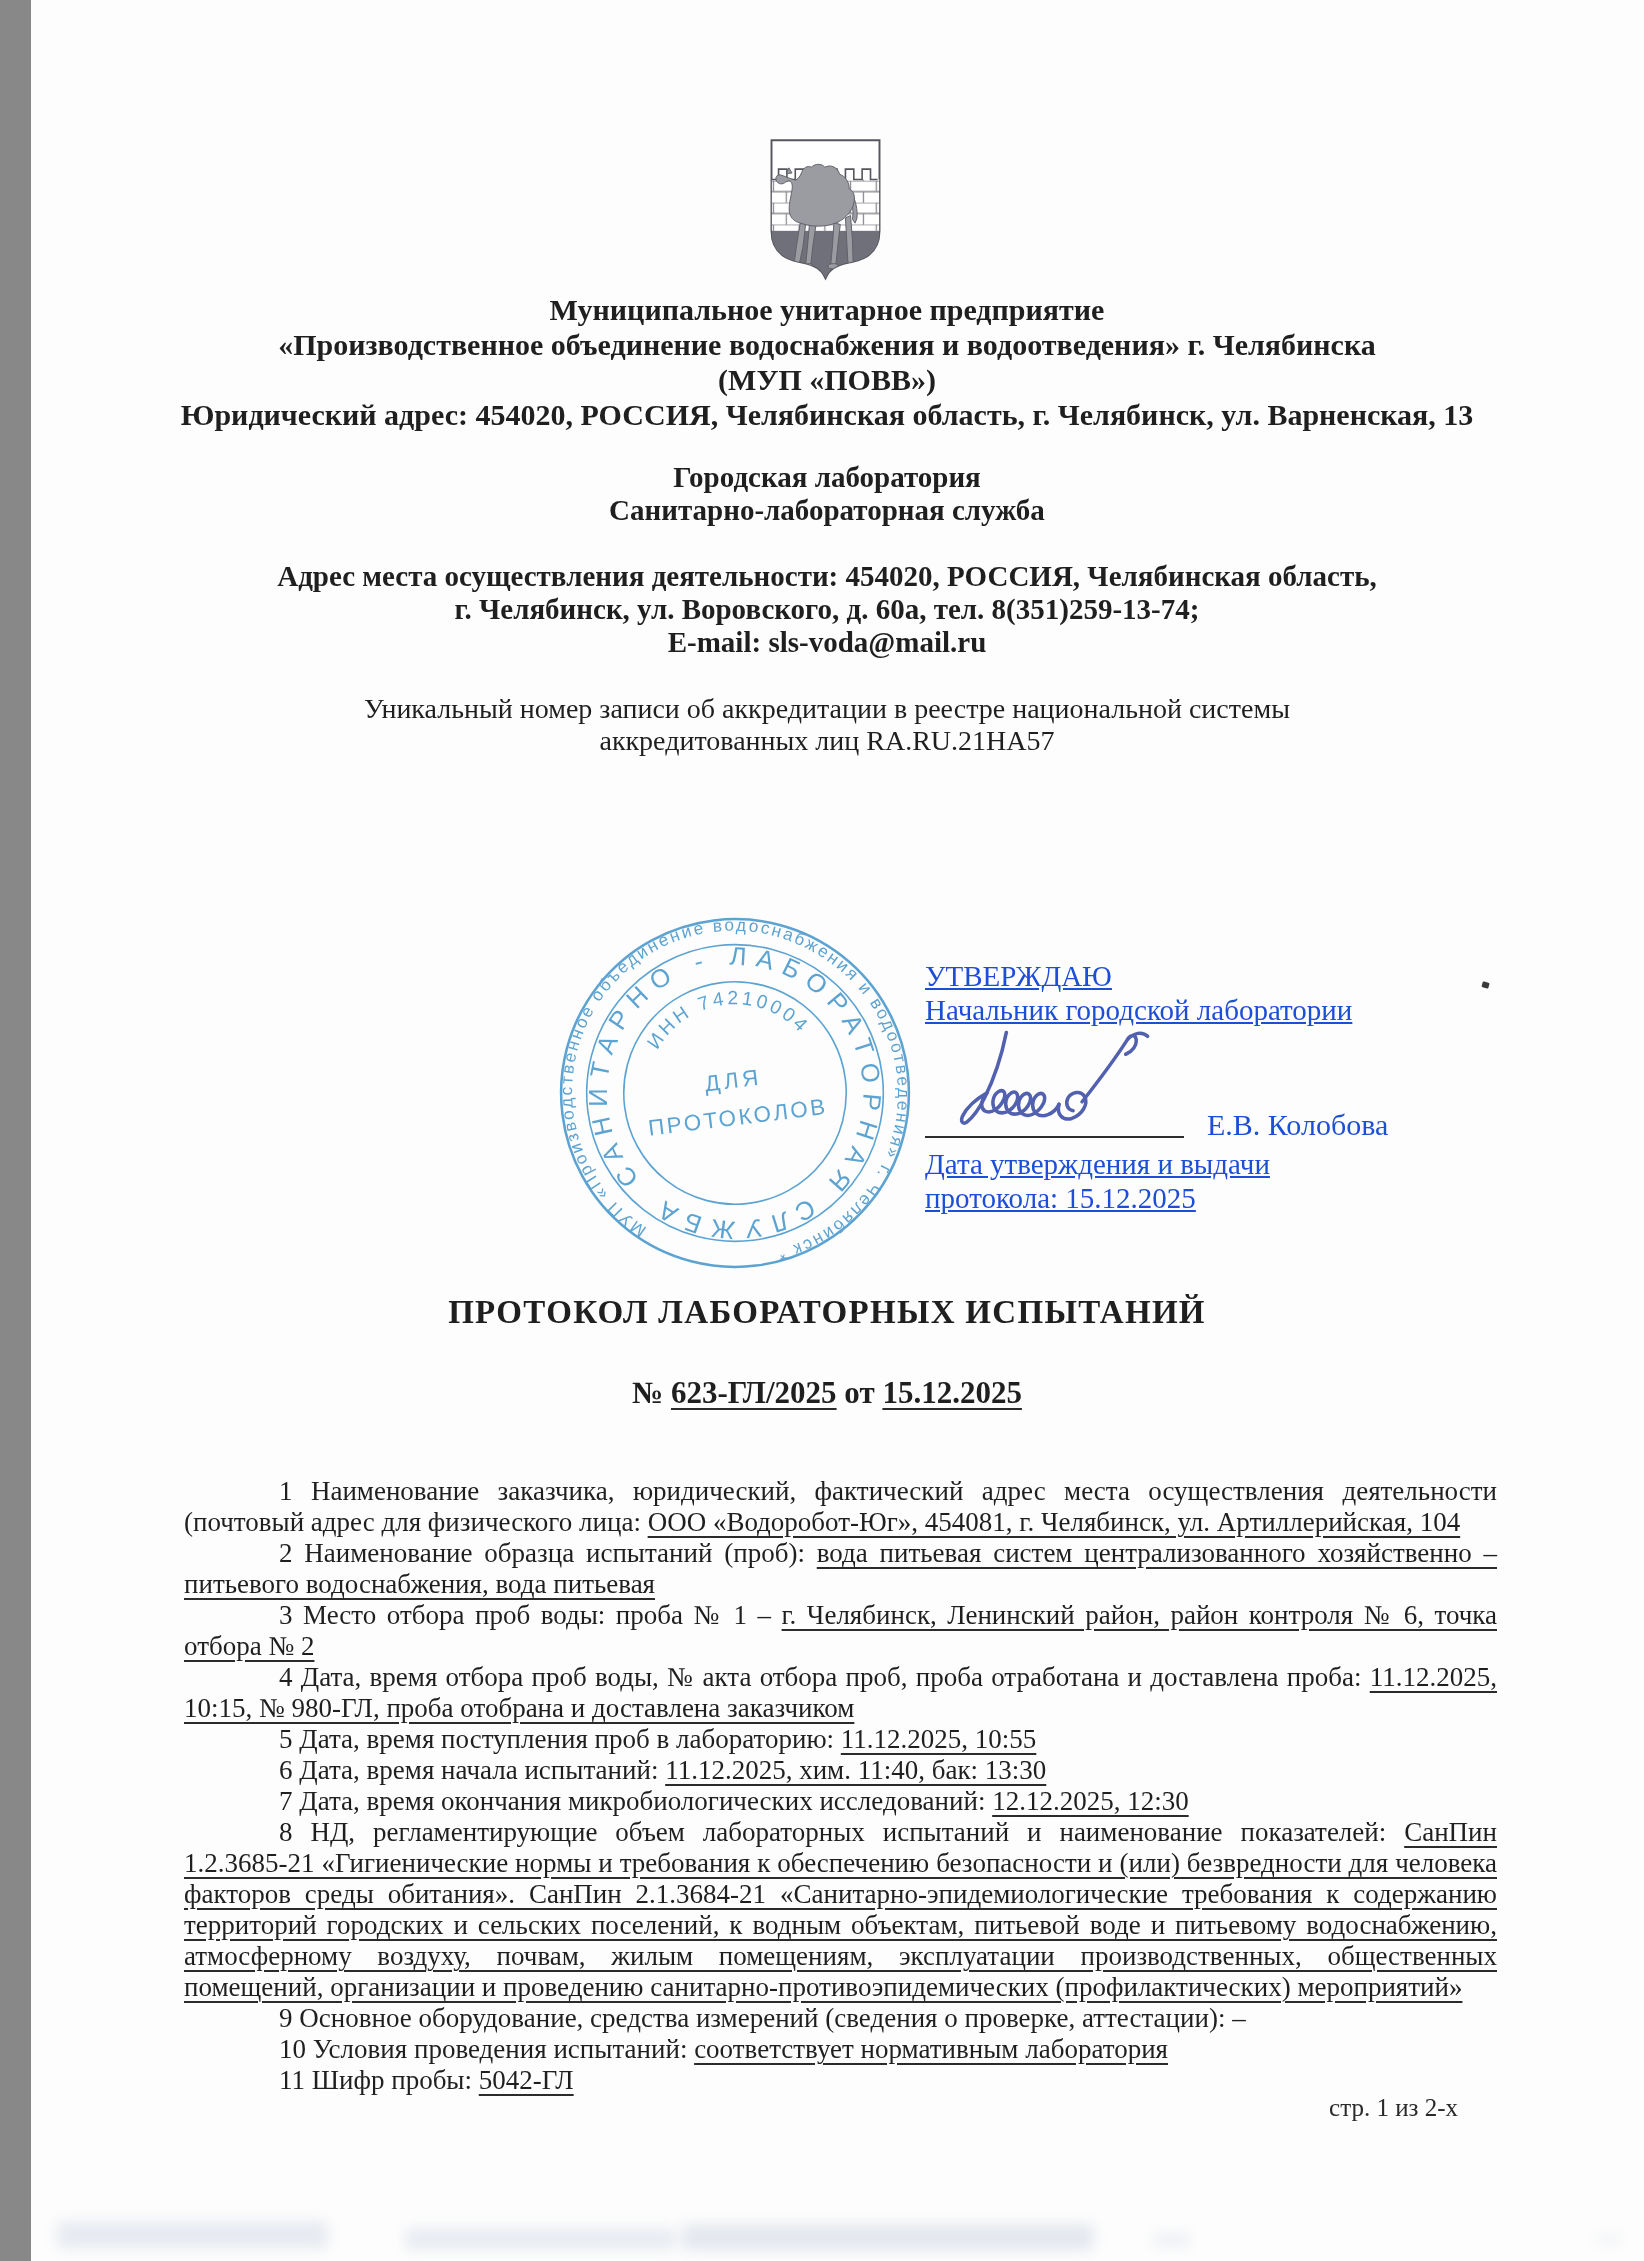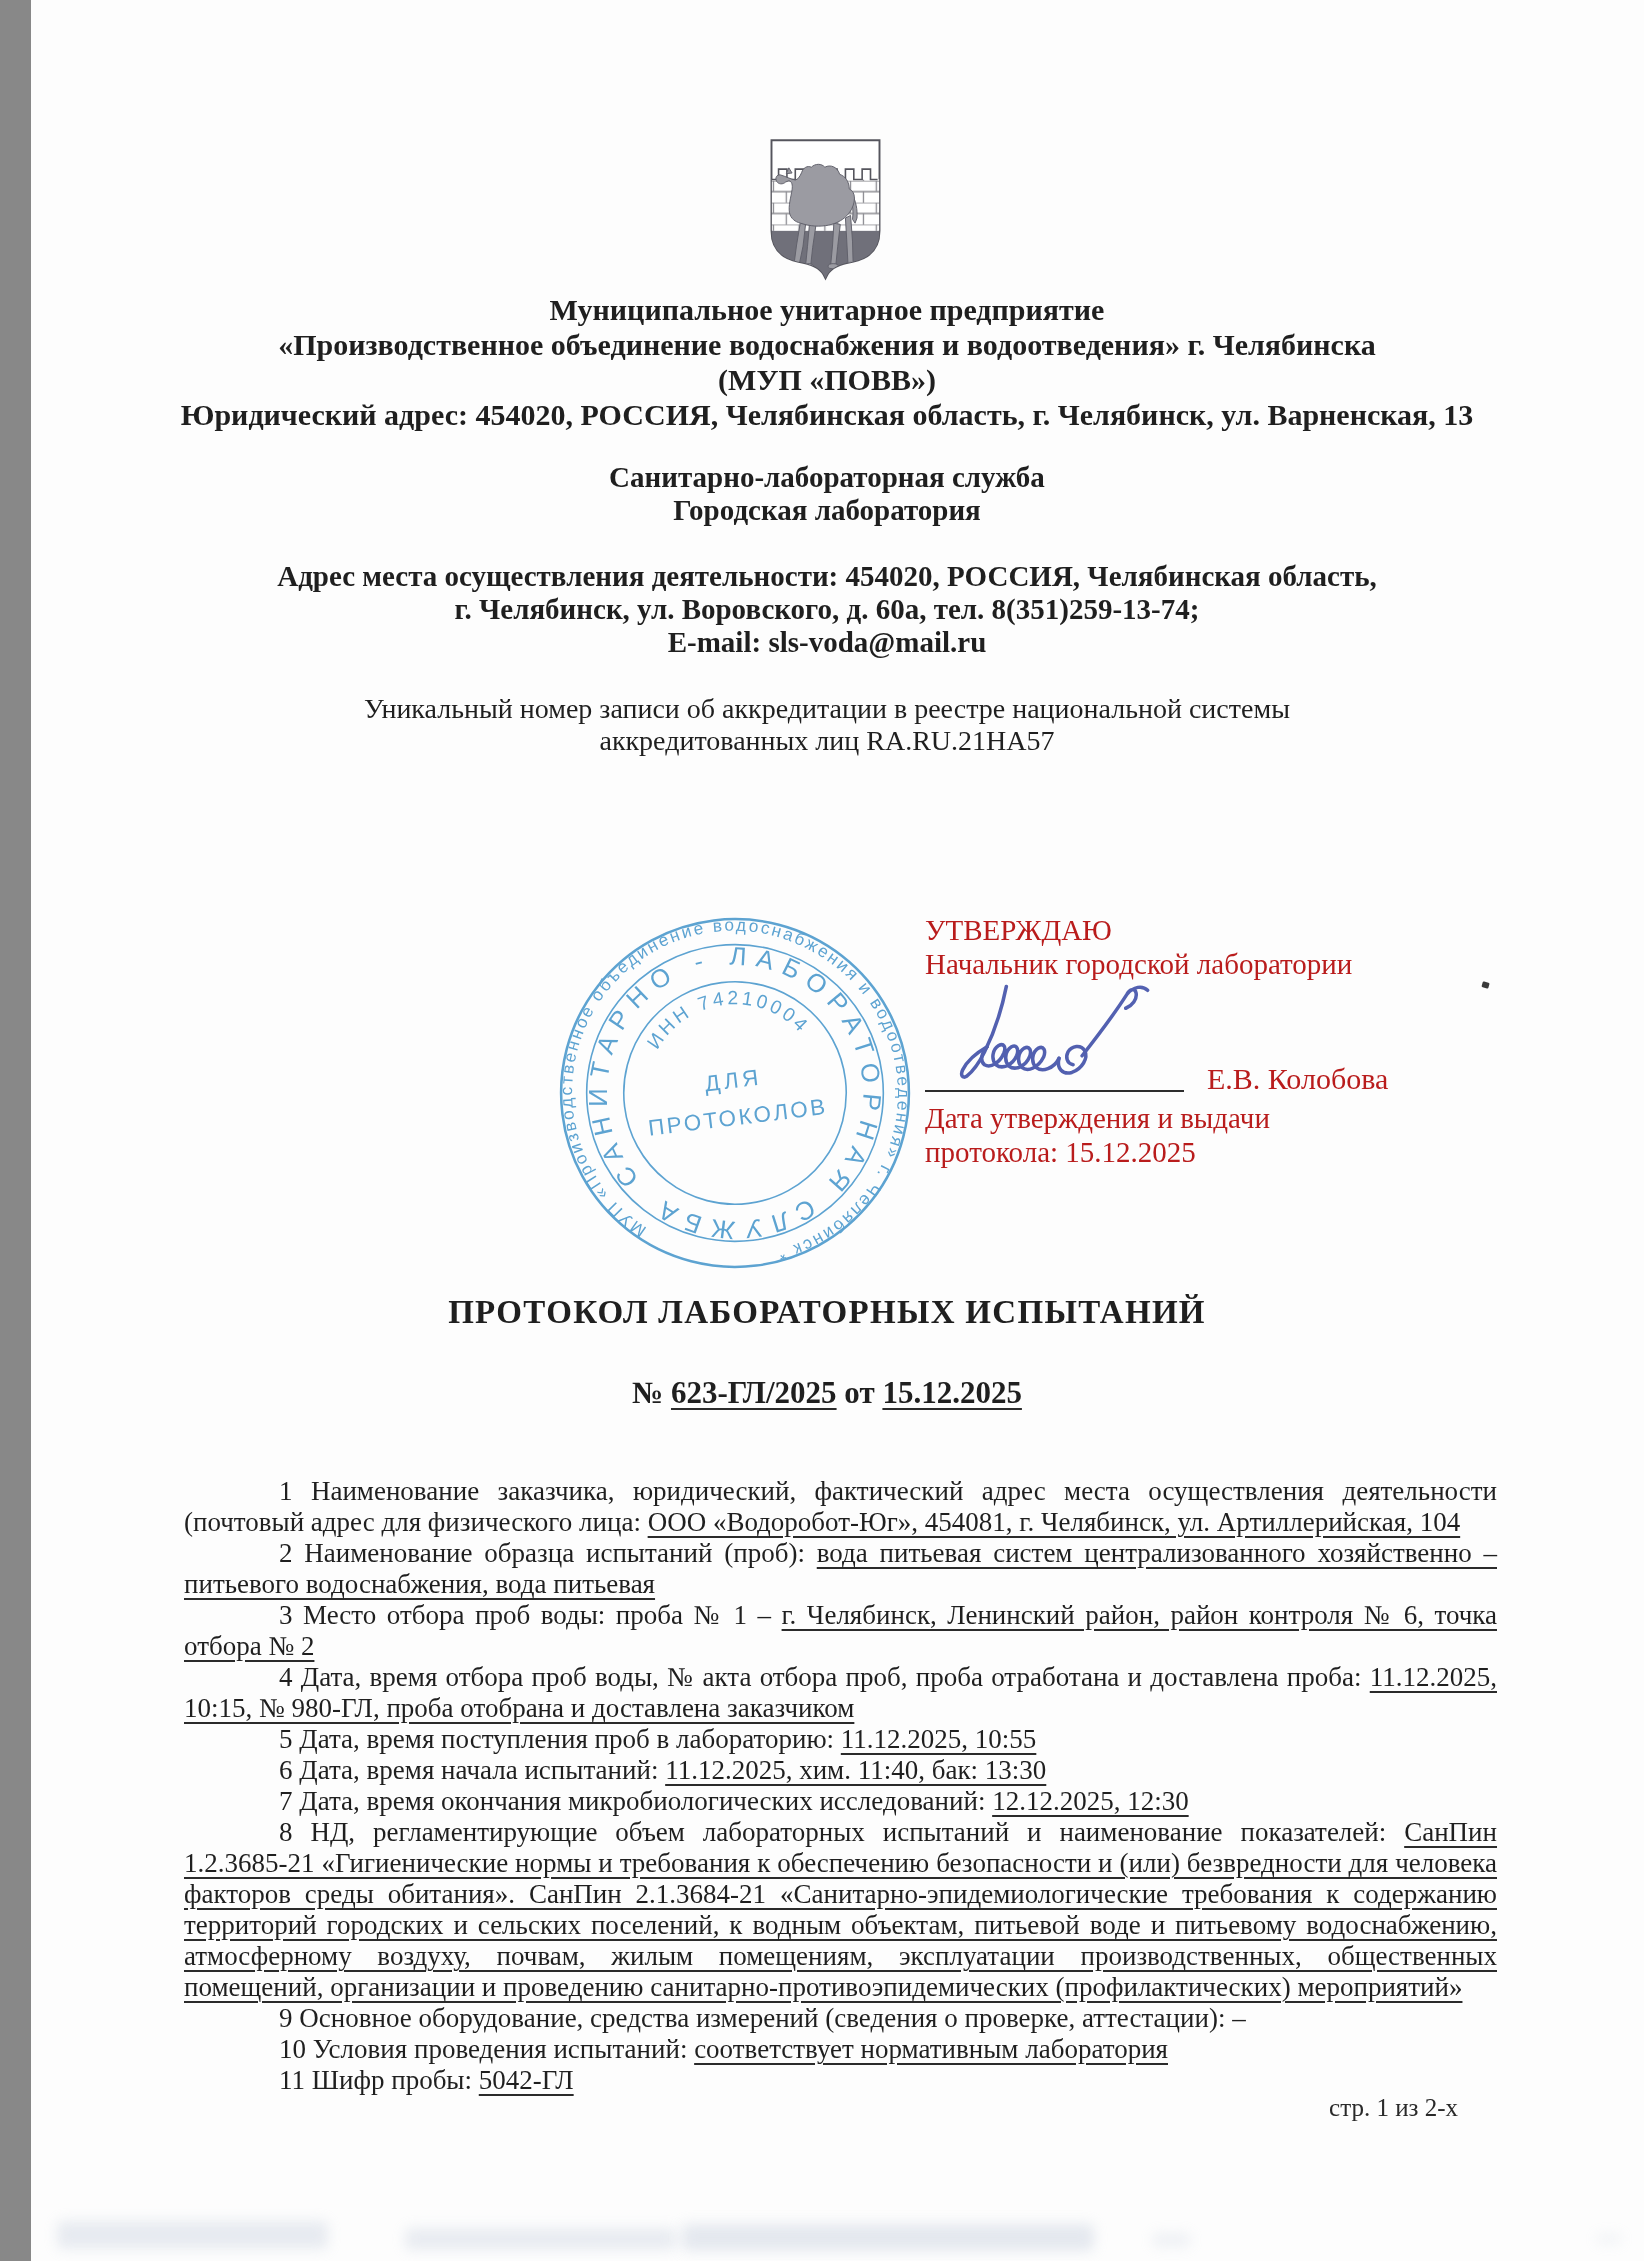--- a/index.html
+++ b/index.html
@@ -9,21 +9,21 @@
   .org{top:292px;font-size:30px;line-height:35px;font-weight:bold;}
   .service{top:461px;font-size:29px;line-height:33px;font-weight:bold;}
   .addr{top:560px;font-size:29px;line-height:33px;font-weight:bold;}
   .accred{top:693px;font-size:28px;line-height:32px;}
   .doc-title{top:1294px;font-size:33px;font-weight:bold;letter-spacing:1.3px;}
   .doc-num{top:1375px;font-size:31px;font-weight:bold;}
   u{text-decoration-thickness:1.9px;text-underline-offset:5.2px;text-decoration-color:#2b2b2b;}
   .body-text{position:absolute;left:153px;right:178px;top:1476px;font-size:27px;line-height:31px;text-align:justify;}
   .body-text p{margin:0;text-indent:95px;}
   .footer{position:absolute;top:2094px;right:217px;font-size:25px;color:#2a2a2a;}
-  .approval{position:absolute;left:894px;top:913px;width:580px;font-size:29px;line-height:34px;color:#b91c1c;}
+  .approval{position:absolute;left:894px;top:959px;width:580px;font-size:29px;line-height:34px;color:#1d4ed8;text-decoration:underline;}
   .sig-zone{position:relative;height:111px;}
   .sig-line{position:absolute;left:0;bottom:0;width:259px;border-bottom:2.6px solid #2d2d2d;}
   .sig-svg{position:absolute;left:5.2px;bottom:-10.3px;width:258px;height:122px;overflow:visible;}
   .sig-name{position:absolute;left:282px;bottom:-3.9px;font-size:30px;white-space:nowrap;}
   .date-block{margin-top:9px;}
   .emblem-svg{position:absolute;left:736px;top:137px;width:117px;height:144px;}
   .stamp-svg{position:absolute;left:525px;top:914px;width:358px;height:358px;opacity:.88;}
   .speck{position:absolute;left:1451px;top:982px;width:7px;height:6.4px;background:#3a3a3a;border-radius:1.3px;transform:rotate(15deg);}
   .ghost{position:absolute;background:#b9c4d6;filter:blur(6.4px);border-radius:5.2px;}
   .g1{left:26px;top:2221px;width:271px;height:28px;opacity:.32;}
@@ -69,22 +69,22 @@
   </svg>
 
   <div class="c org">
     <div>Муниципальное унитарное предприятие</div>
     <div>«Производственное объединение водоснабжения и водоотведения» г. Челябинска</div>
     <div>(МУП «ПОВВ»)</div>
     <div>Юридический адрес: 454020, РОССИЯ, Челябинская область, г. Челябинск, ул. Варненская, 13</div>
   </div>
 
   <div class="c service">
+    <div>Городская лаборатория</div>
     <div>Санитарно-лабораторная служба</div>
-    <div>Городская лаборатория</div>
   </div>
 
   <div class="c addr">
     <div>Адрес места осуществления деятельности: 454020, РОССИЯ, Челябинская область,</div>
     <div>г. Челябинск, ул. Воровского, д. 60а, тел. 8(351)259-13-74;</div>
     <div>E-mail: sls-voda@mail.ru</div>
   </div>
 
   <div class="c accred">
     <div>Уникальный номер записи об аккредитации в реестре национальной системы</div>

